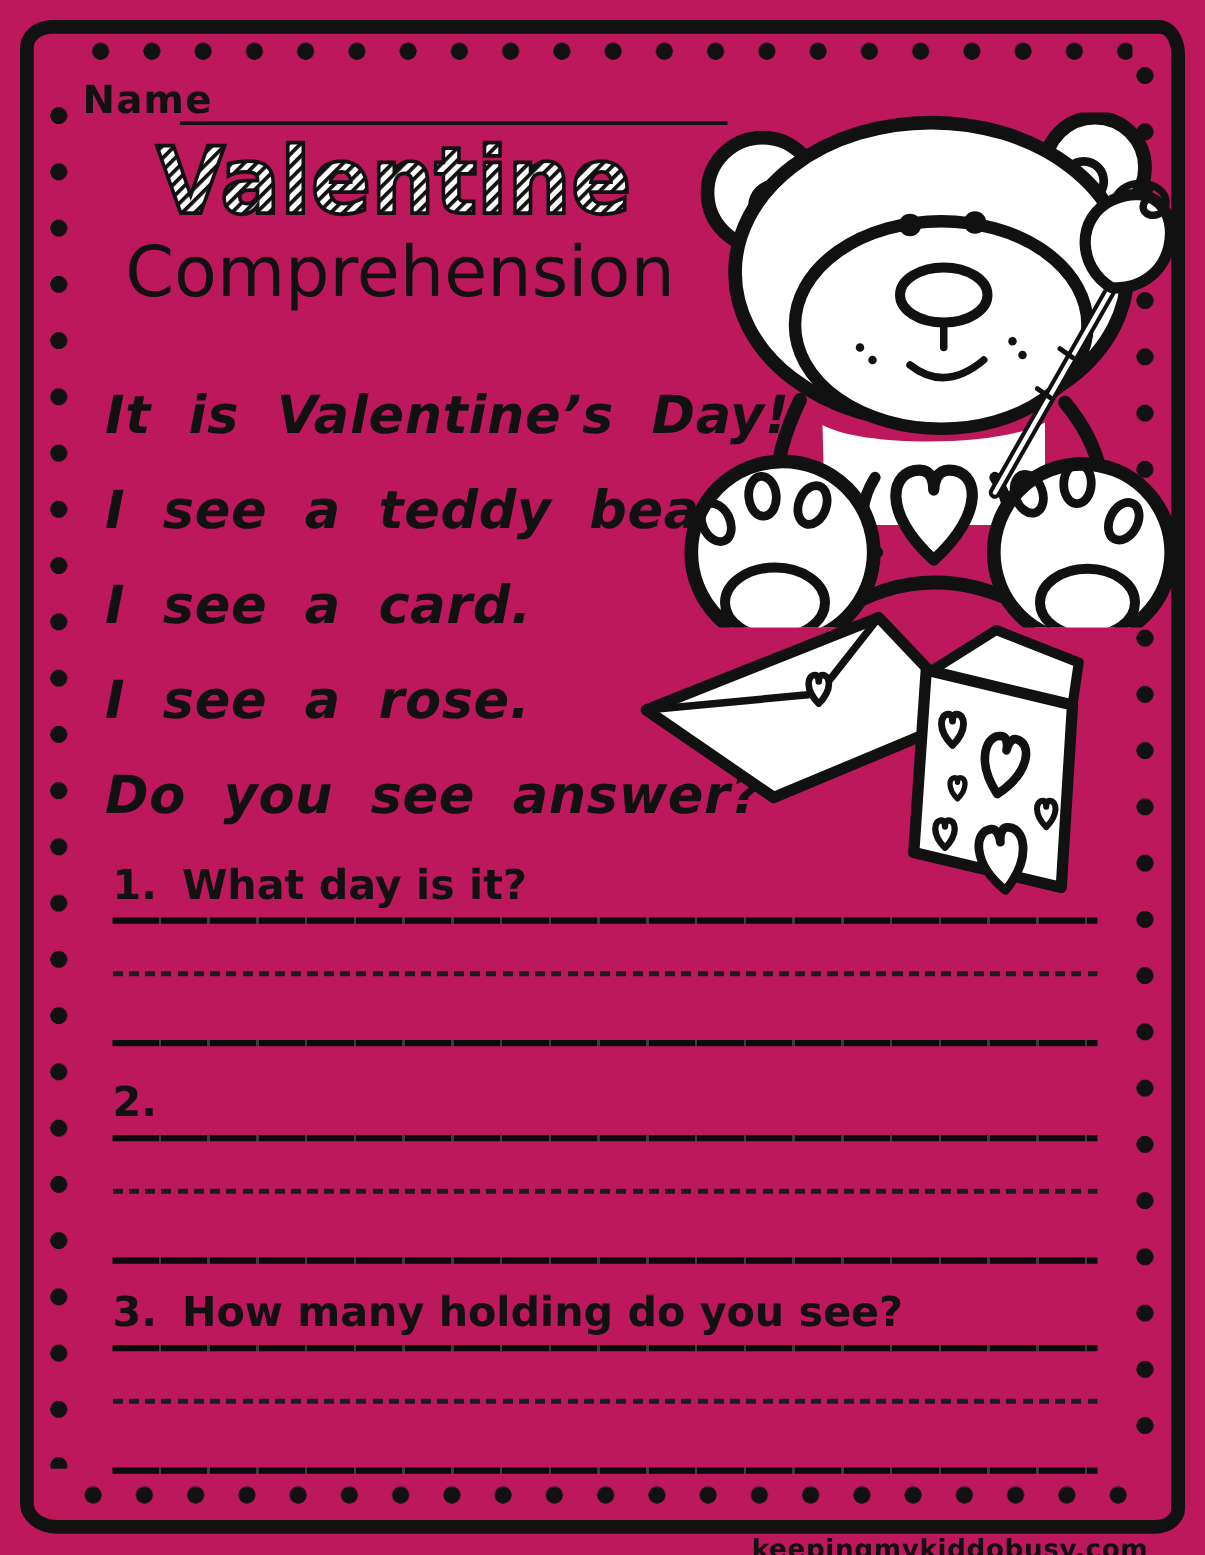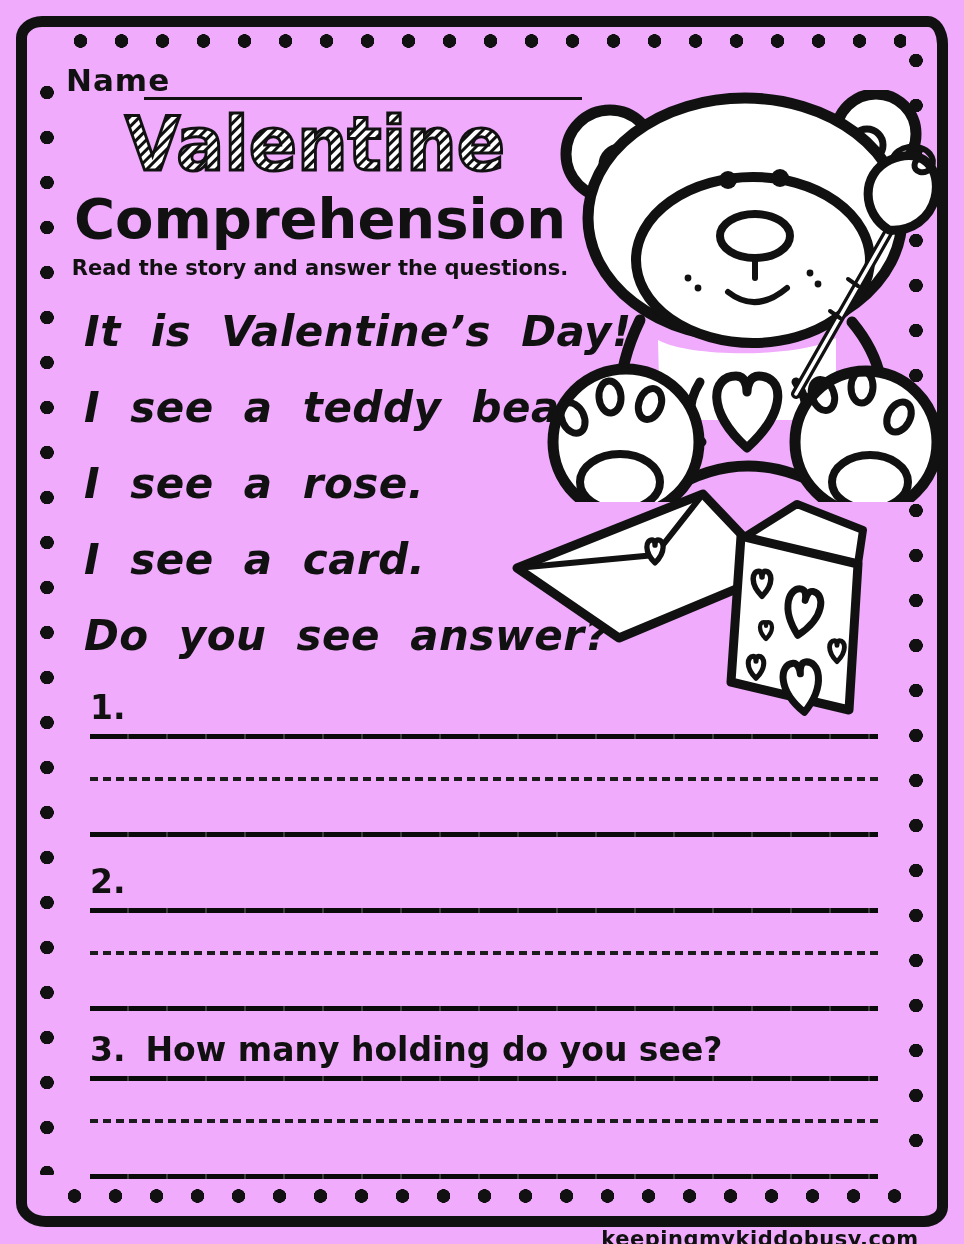--- a/index.html
+++ b/index.html
@@ -1,18 +1,18 @@
 <!DOCTYPE html>
 <html><head>
 <meta charset="utf-8">
 <style>
   html,body{margin:0;padding:0;background:#e8e8e8;}
   .page{
     position:relative; width:964px; height:1244px; margin:0 auto;
-    background:#f0abfc; overflow:hidden;
+    background:#be185d; overflow:hidden;
     font-family:"DejaVu Sans","Liberation Sans",sans-serif; color:#111;
   }
   
   .frame{
     position:absolute; left:16px; top:16px; width:910px; height:1189px;
     border:11px solid #111;
     border-radius:26px 20px 24px 30px / 22px 28px 20px 24px;
   }
   
   .dots-h{ position:absolute; height:14px;
@@ -26,21 +26,21 @@
   .dots-left{ left:40px; top:70px; height:1105px; }
   .dots-right{ left:909px; top:38px; height:1140px; }
 
   .name-row{ position:absolute; left:66px; top:62px; }
   .name-label{ font-size:31px; font-weight:bold; letter-spacing:1px; }
   .name-line{ position:absolute; left:78px; top:35px; width:438px; height:0;
     border-bottom:3px solid #111; }
 
   .title-svg{ position:absolute; left:105px; top:100px; width:420px; height:90px; }
   .subtitle{ position:absolute; left:0px; top:186px; width:640px; text-align:center;
-    font-size:56px; font-weight:bold; letter-spacing:0px; }
+    font-size:56px; font-weight:normal; letter-spacing:0px; }
   .instructions{ position:absolute; left:0px; top:256px; width:640px; text-align:center;
     font-size:21px; font-weight:bold; }
 
   .story{ position:absolute; left:84px; top:294px; width:560px;
     font-size:42px; font-weight:bold; word-spacing:15px; letter-spacing:0.5px;font-style:italic; }
   .story-line{ height:76px; line-height:76px; white-space:nowrap; }
 
   .illus{ position:absolute; }
   .bear-svg{ left:540px; top:90px; width:400px; height:412px; }
   .mail-svg{ left:505px; top:476px; width:380px; height:250px; }
@@ -80,27 +80,26 @@
     <defs>
       <pattern id="hatch" patternUnits="userSpaceOnUse" width="7" height="7" patternTransform="rotate(45)">
         <rect width="7" height="7" fill="#ffffff"></rect>
         <rect width="3" height="7" fill="#111111"></rect>
       </pattern>
     </defs>
     <text x="210" y="70" text-anchor="middle" font-size="74" font-weight="bold" font-family="DejaVu Sans, sans-serif" fill="url(#hatch)" stroke="#111" stroke-width="3" textLength="380" lengthAdjust="spacingAndGlyphs">Valentine</text>
   </svg>
 
   <div class="subtitle">Comprehension</div>
-  <div class="instructions">Read the story and answer the questions.</div>
 
   <div class="story">
     <div class="story-line">It is Valentine’s Day!</div>
     <div class="story-line">I see a teddy bear.</div>
+    <div class="story-line">I see a card.</div>
     <div class="story-line">I see a rose.</div>
-    <div class="story-line">I see a card.</div>
     <div class="story-line">Do you see answer?</div>
   </div>
 
   <svg class="illus bear-svg" viewBox="0 0 400 412">
     <g stroke="#111" fill="#fff" stroke-linecap="round" stroke-linejoin="round">
 
       <circle cx="70" cy="64" r="44" stroke-width="11"></circle>
       <circle cx="80" cy="75" r="18" stroke-width="7" fill="none"></circle>
       <circle cx="336" cy="44" r="40" stroke-width="11"></circle>
       <circle cx="327" cy="55" r="16" stroke-width="7" fill="none"></circle>
@@ -162,20 +161,21 @@
       <use href="#ht" transform="translate(257,104) scale(1.25)" stroke-width="4.4"></use>
       <use href="#ht" transform="translate(261,152) scale(0.85)" stroke-width="5"></use>
       <use href="#ht" transform="translate(251,188) scale(1.1)" stroke-width="4.6"></use>
       <use href="#ht" transform="translate(332,172) scale(1.05)" stroke-width="4.6"></use>
     </g>
   </svg>
 
   <div class="question q1">
     <div class="q-title">
       <span class="q-number">1.</span>
+      <span class="q-text">What day is it?</span>
     </div>
     <div class="ln ln-solid ln-a"></div>
     <div class="ln ln-dash  ln-b"></div>
     <div class="ln ln-solid ln-c"></div>
   </div>
 
   <div class="question q2">
     <div class="q-title">
       <span class="q-number">2.</span>
     </div>

